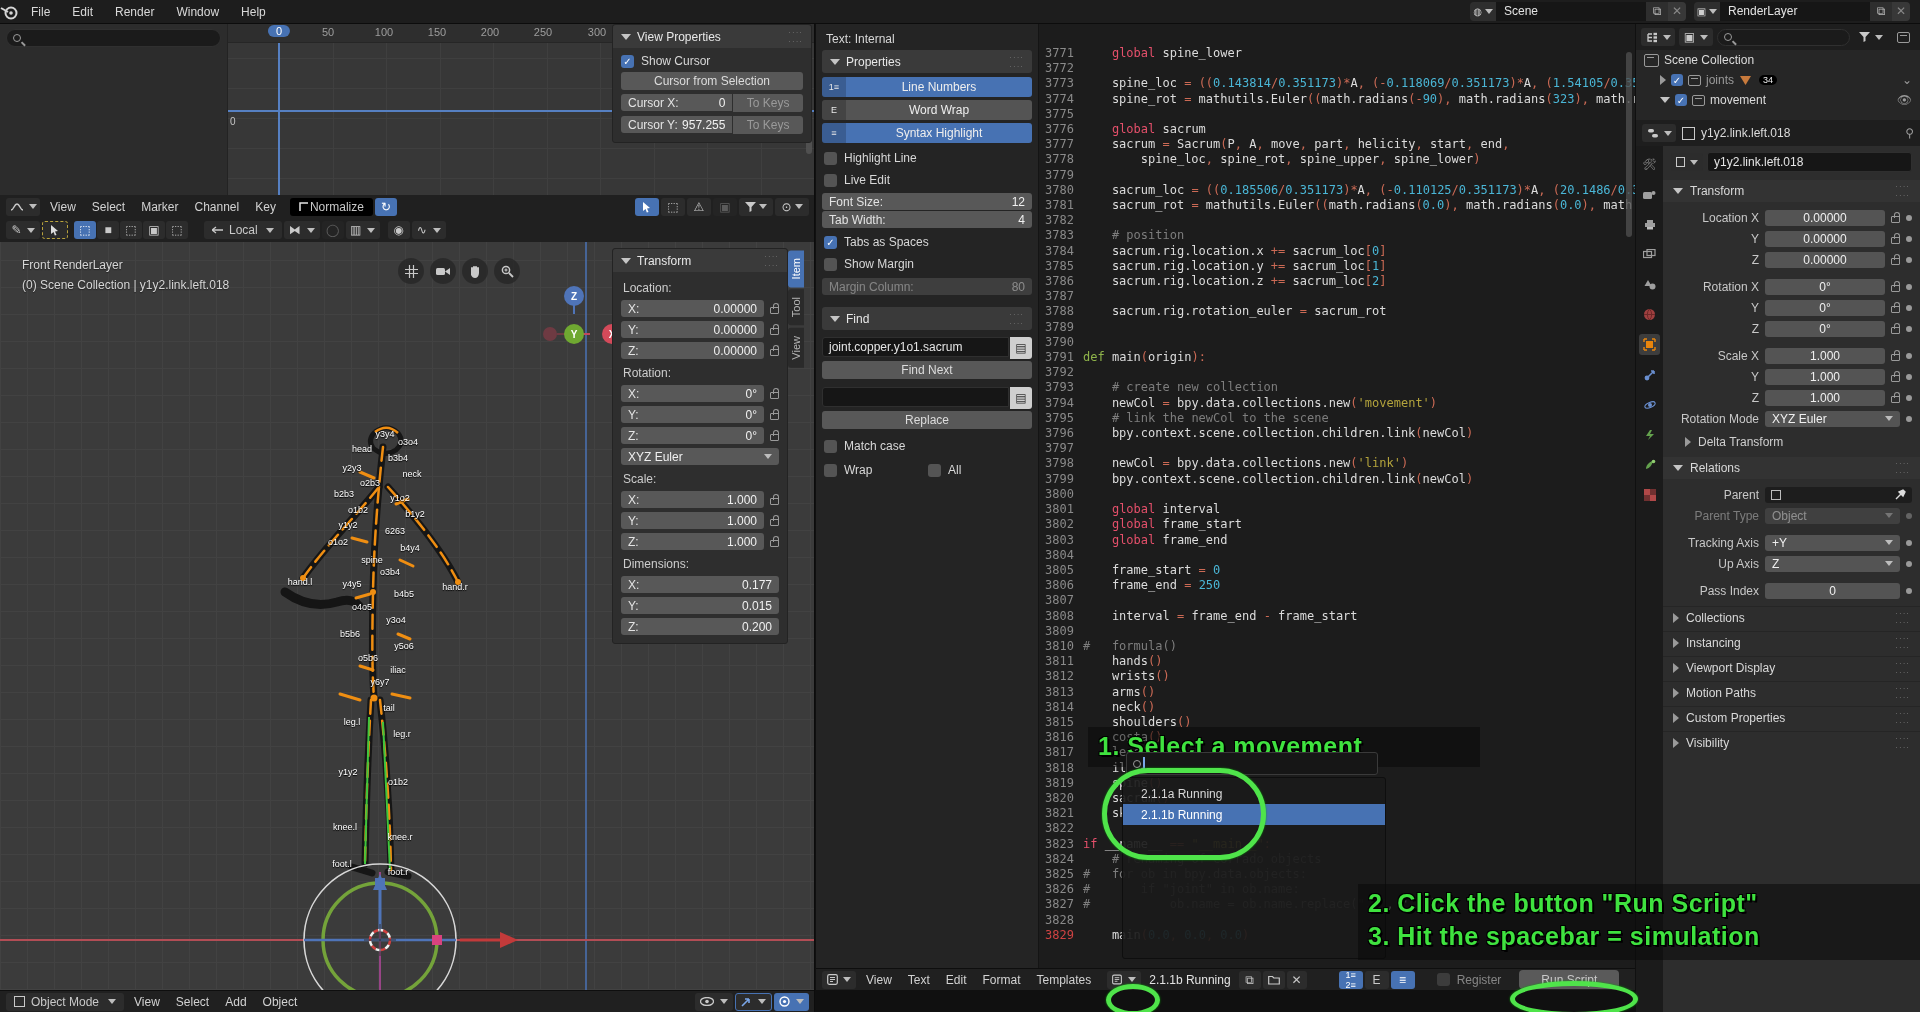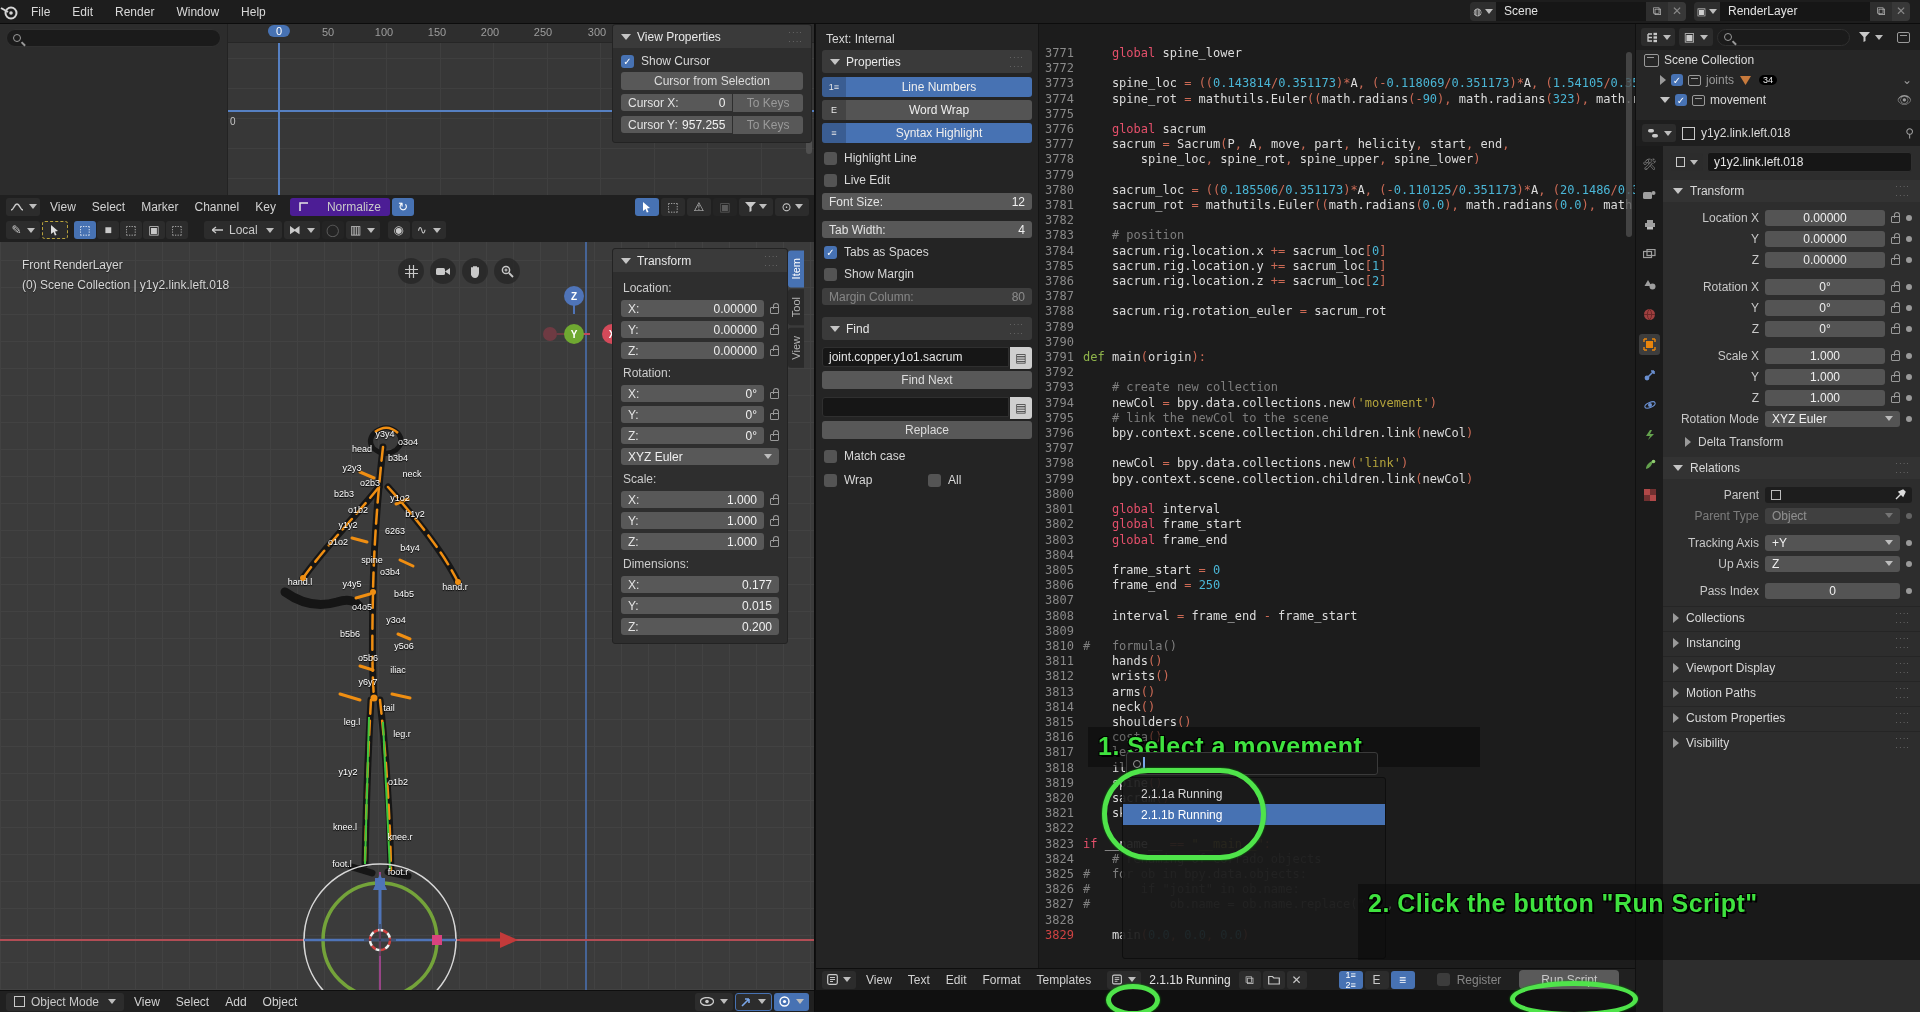--- a/index.html
+++ b/index.html
@@ -214,21 +214,21 @@
           </svg>
           <span class="cv"></span>
         </span>
       <div id="graph-menus" style="display:flex">
           <div class="menu">View</div>
           <div class="menu">Select</div>
           <div class="menu">Marker</div>
           <div class="menu">Channel</div>
           <div class="menu">Key</div>
         </div>
-      <span class="hbtn" style="background:#4c1d95;margin-left:4px;padding:0 9px;gap:18px">
+      <span class="hbtn" style="background:#000000;margin-left:4px;padding:0 9px;gap:1px">
           <svg width="10" height="10" viewBox="0 0 10 10">
             <path d="M1,9 L1,1 L9,1" fill="none" stroke="#e5e5e5" stroke-width="1.5"></path>
           </svg>
           <span>Normalize</span>
         </span>
       <span class="hbtn blue" style="width:22px">↻</span>
       <span style="flex:1"></span>
       <span class="hbtn blue" style="width:24px">
           <svg width="10" height="12" viewBox="0 0 10 12">
             <path d="M1,1 L8,7 L5,7.5 L6.5,11 L4.8,11.5 L3.6,8 L1,10 Z" fill="#fff"></path>
@@ -368,21 +368,21 @@
           <span class="vlabel" style="left: 372px; top: 318px;">spine</span>
           <span class="vlabel" style="left: 390px; top: 330px;">o3b4</span>
           <span class="vlabel" style="left: 352px; top: 342px;">y4y5</span>
           <span class="vlabel" style="left: 404px; top: 352px;">b4b5</span>
           <span class="vlabel" style="left: 362px; top: 365px;">o4o5</span>
           <span class="vlabel" style="left: 396px; top: 378px;">y3o4</span>
           <span class="vlabel" style="left: 350px; top: 392px;">b5b6</span>
           <span class="vlabel" style="left: 404px; top: 404px;">y5o6</span>
           <span class="vlabel" style="left: 368px; top: 416px;">o5b6</span>
           <span class="vlabel" style="left: 398px; top: 428px;">iliac</span>
-          <span class="vlabel" style="left: 368px; top: 440px;">y6y7</span>
+          <span class="vlabel" style="left: 380px; top: 440px;">y6y7</span>
           <span class="vlabel" style="left: 389px; top: 466px;">tail</span>
           <span class="vlabel" style="left: 352px; top: 480px;">leg.l</span>
           <span class="vlabel" style="left: 402px; top: 492px;">leg.r</span>
           <span class="vlabel" style="left: 348px; top: 530px;">y1y2</span>
           <span class="vlabel" style="left: 398px; top: 540px;">o1b2</span>
           <span class="vlabel" style="left: 345px; top: 585px;">knee.l</span>
           <span class="vlabel" style="left: 400px; top: 595px;">knee.r</span>
           <span class="vlabel" style="left: 342px; top: 622px;">foot.l</span>
           <span class="vlabel" style="left: 398px; top: 630px;">foot.r</span>
         </div>
@@ -589,21 +589,21 @@
       <div id="tp-checks">
           <div class="chkrow" style="margin: 8px 0px 0px 2px;">
             <span class="chk"></span>
             <span>Highlight Line</span>
           </div>
           <div class="chkrow" style="margin: 8px 0px 0px 2px;">
             <span class="chk"></span>
             <span>Live Edit</span>
           </div>
         </div>
-      <div class="slider" style="margin:6px 0 11px 0">
+      <div class="slider" style="margin:6px 0 1px 0">
           <span class="k">Font Size:</span>
           <span class="v">12</span>
         </div>
       <div class="slider">
           <span class="k">Tab Width:</span>
           <span class="v">4</span>
         </div>
       <div class="chkrow" style="margin:7px 0 0 2px">
           <span class="chk on">✓</span>
           <span>Tabs as Spaces</span>
@@ -1003,16 +1003,17 @@
   <div id="popmenu" style="left:1122px;top:777px;width:264px;height:182px;">
     <div id="popitems" style="padding-top:5px">
         <div class="mitem">2.1.1a Running</div>
         <div class="mitem sel">2.1.1b Running</div>
       </div>
   </div>
   <div class="gcirc" style="left:1102px;top:768px;width:164px;height:92px;"></div>
 
   <div class="annobox" style="left:1358px;top:884px;width:562px;height:76px;"></div>
   <div class="anno" style="left:1368px;top:889px;">2. Click the button "Run Script"</div>
+  <div class="anno" style="left:1368px;top:922px;">3. Hit the spacebar = simulation</div>
 
   <div class="gcirc" style="left:1106px;top:984px;width:54px;height:32px;border-radius:50%;"></div>
   <div class="gcirc" style="left:1510px;top:981px;width:128px;height:36px;border-radius:50%;"></div>
 </div>
 
 </body></html>

